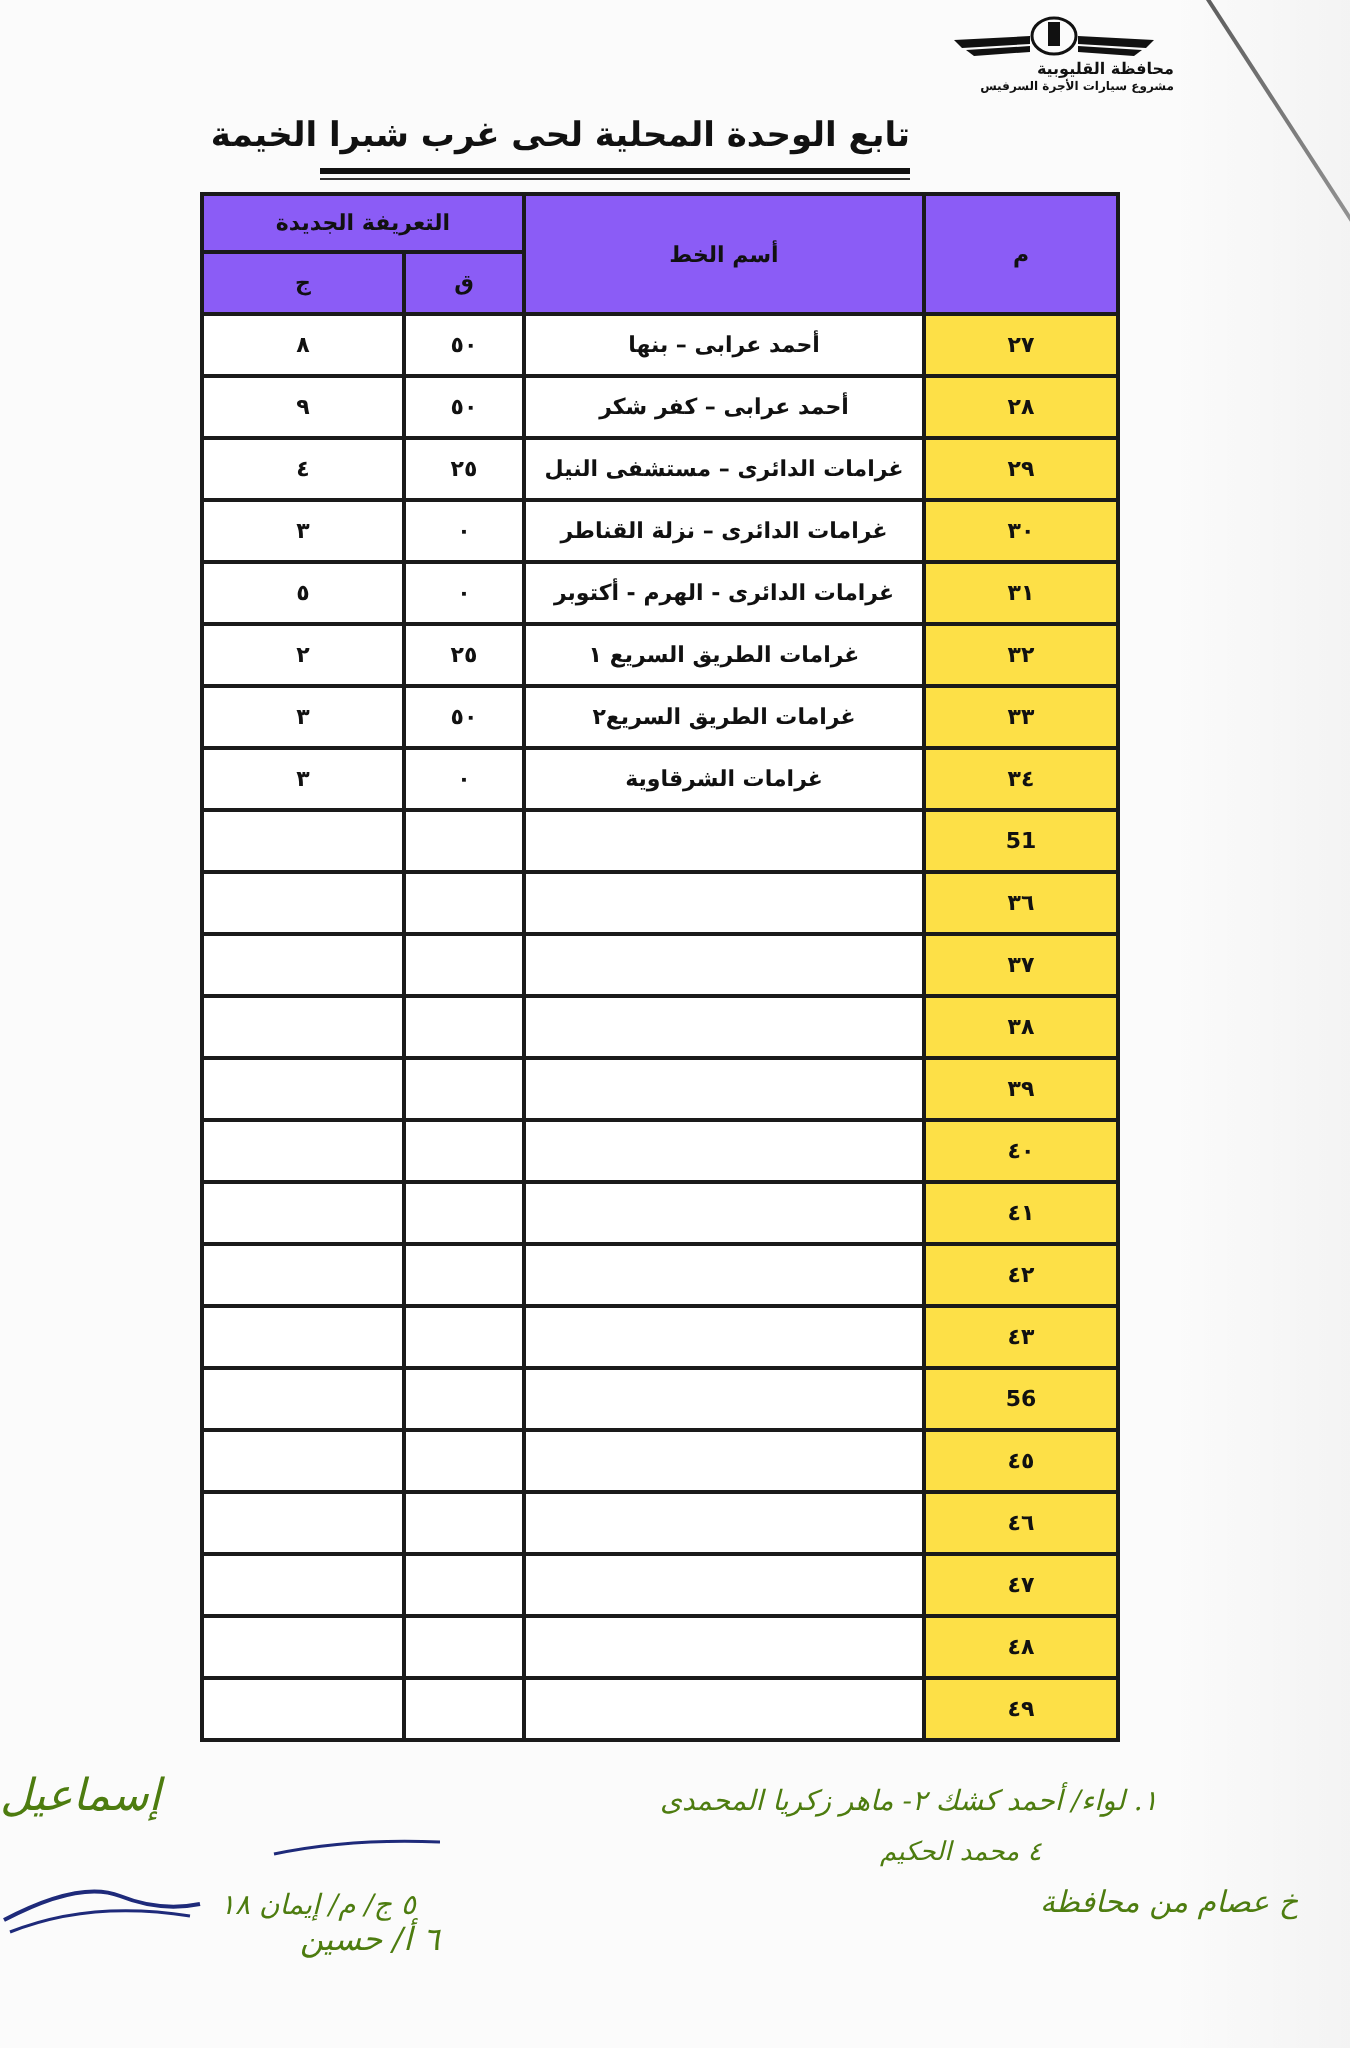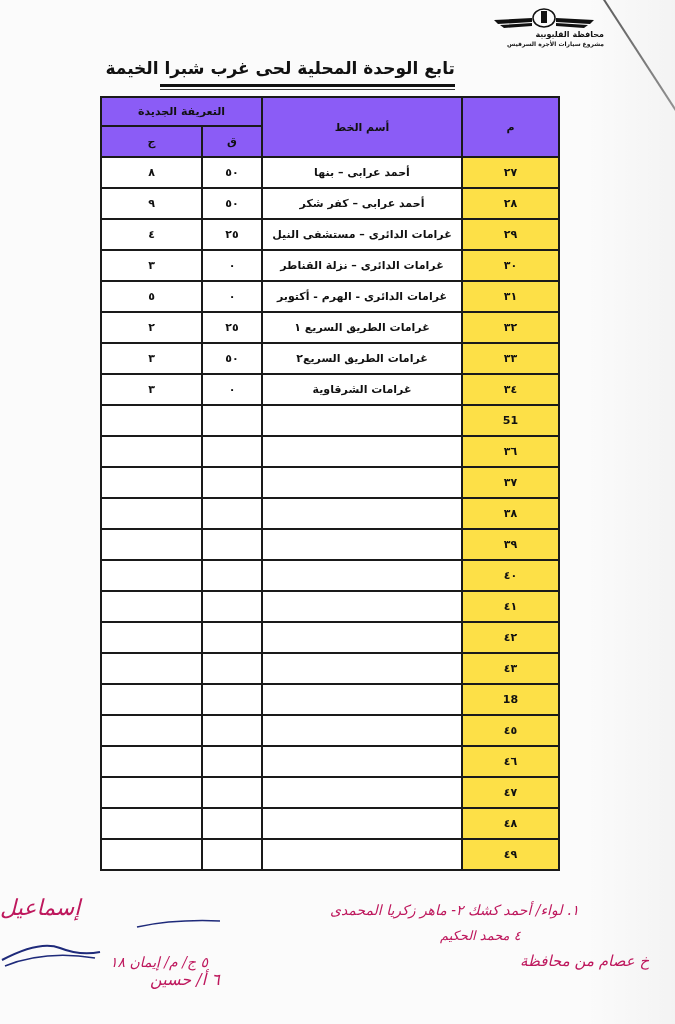--- a/index.html
+++ b/index.html
@@ -12,21 +12,21 @@
   .fold {
     position: absolute; left: 590px; top: -20px; width: 2px; height: 175px;
     background: linear-gradient(#555, #999);
     transform: rotate(-33deg); transform-origin: top left;
   }
   .shade {
     position: absolute; right: 0; top: 0; width: 90px; height: 1024px;
     background: linear-gradient(90deg, rgba(0,0,0,0), rgba(0,0,0,0.03));
   }
   .logo {
-    position: absolute; left: 484px; top: 6px; width: 120px; height: 40px;
+    position: absolute; left: 467px; top: 6px; width: 120px; height: 40px;
   }
   .logo svg { display: block; }
   .logo-line1 {
     position: absolute; right: 0; top: 24px; font-size: 8px; font-weight: bold;
     direction: rtl; white-space: nowrap; letter-spacing: 0.5px;
   }
   .logo-line2 {
     position: absolute; right: 0; top: 34px; font-size: 6px; font-weight: bold;
     direction: rtl; white-space: nowrap;
   }
@@ -55,21 +55,21 @@
     font-weight: bold; font-size: 11px;
   }
   th.hdr { background: #8b5cf6; font-weight: bold; font-size: 11px; }
   td.num { background: #fde047; font-size: 11px; }
   td.name { background: #ffffff; font-size: 11px; }
   td.val { background: #ffffff; font-size: 11px; }
   tr.row { height: 31px; }
   tr.h1 { height: 29px; }
   tr.h2 { height: 31px; }
 
-  .sig { position: absolute; color: #be185d; font-family: "DejaVu Serif", serif; font-style: italic; direction: rtl; white-space: nowrap; margin-top: 10px; }
+  .sig { position: absolute; color: #4d7c0f; font-family: "DejaVu Serif", serif; font-style: italic; direction: rtl; white-space: nowrap; }
 </style>
 </head>
 <body>
 
 <div class="shade"></div>
 <div class="fold"></div>
 
 <div class="logo">
   <svg width="120" height="26" viewBox="0 0 120 26">
     <ellipse cx="60" cy="12" rx="11" ry="9" fill="none" stroke="#111" stroke-width="1.5"></ellipse>
@@ -202,21 +202,21 @@
         <td class="val"></td>
         <td class="val"></td>
       </tr>
       <tr class="row">
         <td class="num">٤٣</td>
         <td class="name"></td>
         <td class="val"></td>
         <td class="val"></td>
       </tr>
       <tr class="row">
-        <td class="num">18</td>
+        <td class="num">56</td>
         <td class="name"></td>
         <td class="val"></td>
         <td class="val"></td>
       </tr>
       <tr class="row">
         <td class="num">٤٥</td>
         <td class="name"></td>
         <td class="val"></td>
         <td class="val"></td>
       </tr>

